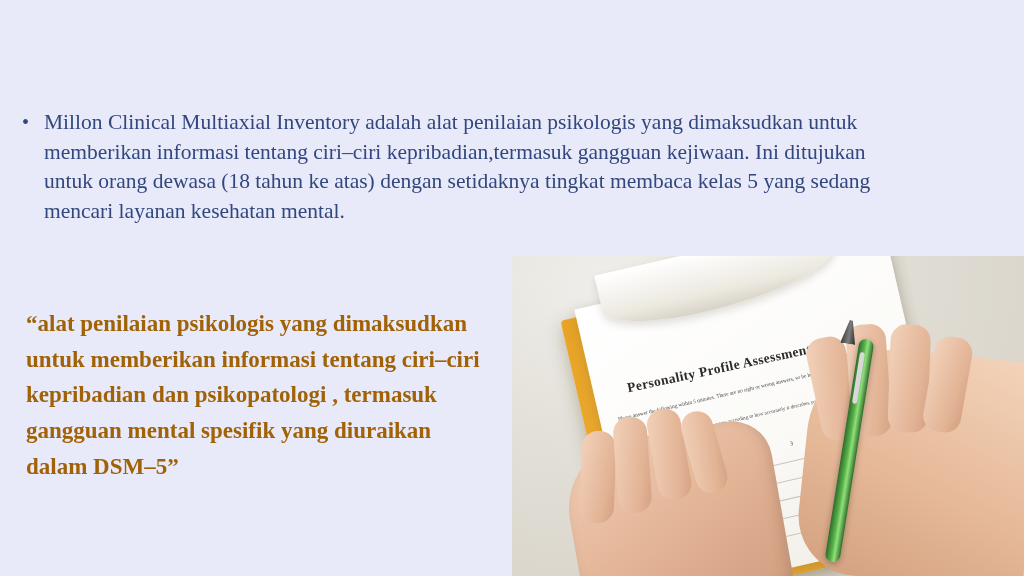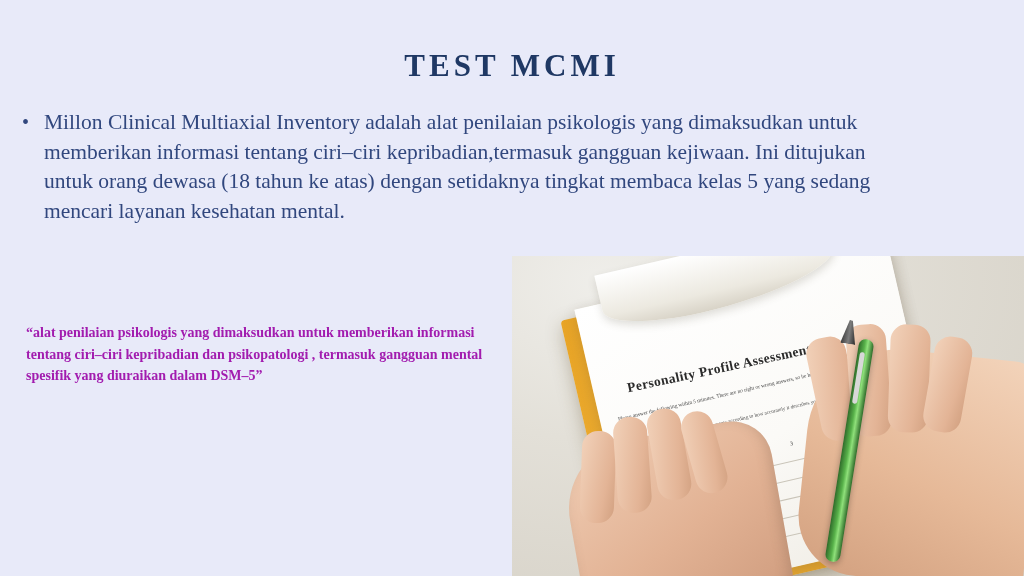--- a/index.html
+++ b/index.html
@@ -54,27 +54,27 @@
     position: absolute;
     left: 8px;
     top: 1px;
     font-size: 20px;
     color: #31477e;
     line-height: 1.38;
   }
   .quote-block {
     position: absolute;
     left: 26px;
-    top: 322px;
+    top: 306px;
     width: 470px;
     font-family: "Liberation Serif", serif;
-    font-size: 14px;
+    font-size: 23px;
     font-weight: bold;
     line-height: 1.55;
-    color: #a21caf;
+    color: #a16207;
   }
   
   .photo {
     position: absolute;
     left: 512px;
     top: 256px;
     width: 512px;
     height: 320px;
     overflow: hidden;
     background: #d9d5cc;
@@ -238,21 +238,20 @@
     background: #d8d8d8;
     border-radius: 3px;
     transform: rotate(9deg);
   }
 </style>
 </head>
 <body>
 
 <div class="slide">
 
-  <div class="slide-title">TEST MCMI</div>
 
   <ul class="body-list">
     <li>
       <span class="bullet">•</span>
       <span>Millon Clinical Multiaxial Inventory adalah alat penilaian psikologis yang dimaksudkan untuk memberikan informasi tentang ciri–ciri kepribadian,termasuk gangguan kejiwaan. Ini ditujukan untuk orang dewasa (18 tahun ke atas) dengan setidaknya tingkat membaca kelas 5 yang sedang mencari layanan kesehatan mental.</span>
     </li>
   </ul>
 
   <div class="quote-block">“alat penilaian psikologis yang dimaksudkan untuk memberikan informasi tentang ciri–ciri kepribadian dan psikopatologi , termasuk gangguan mental spesifik yang diuraikan dalam DSM–5”</div>
 

